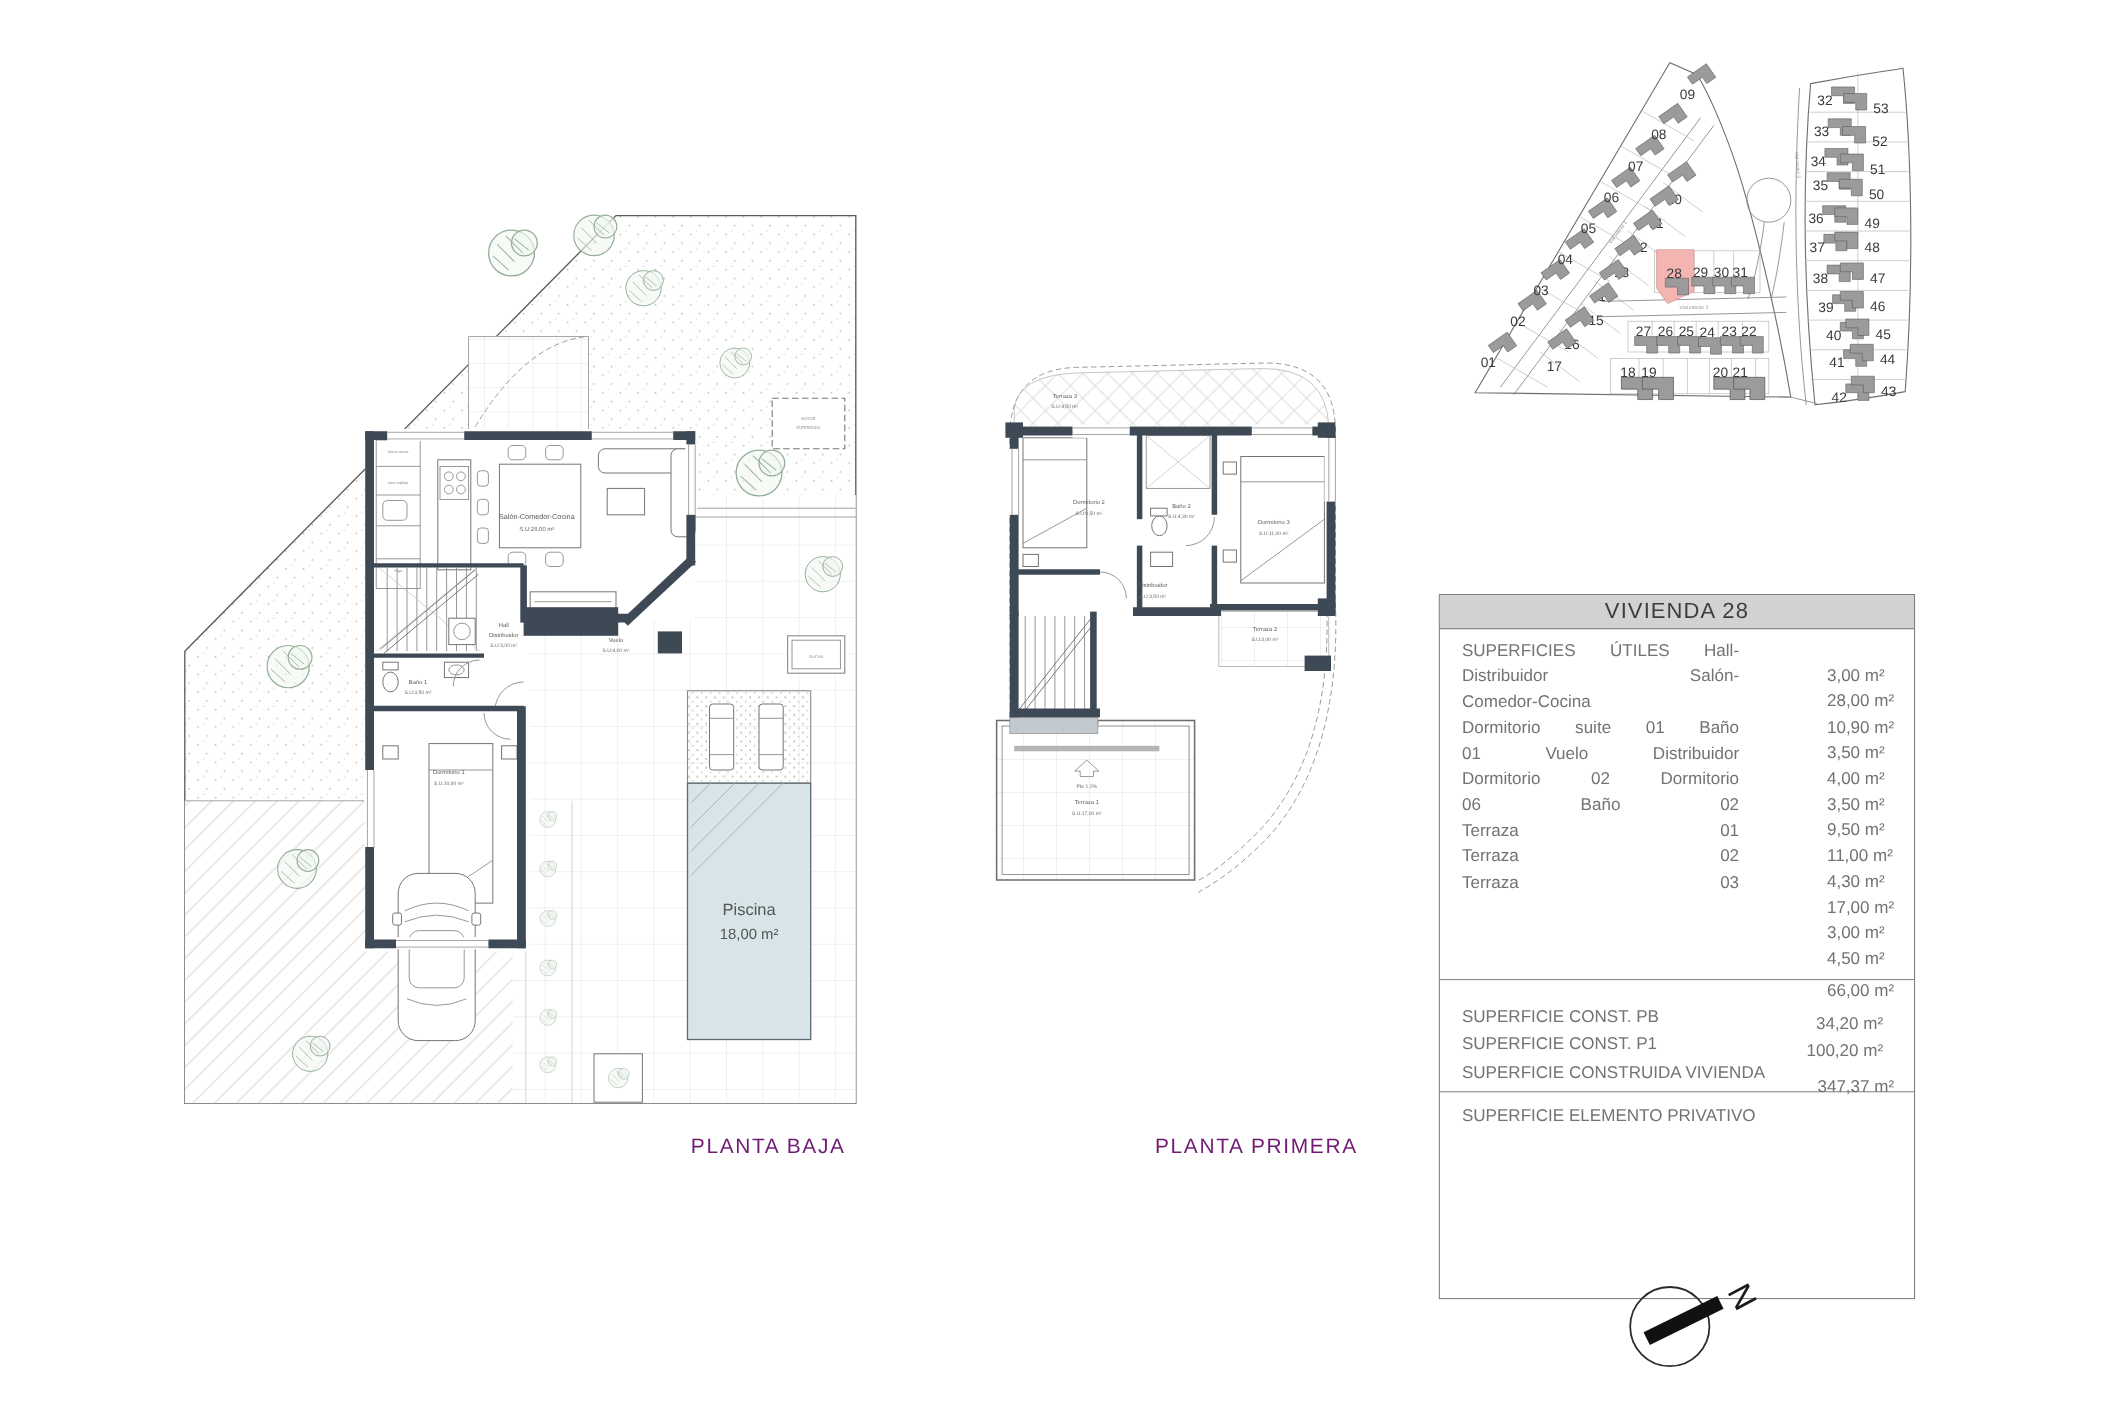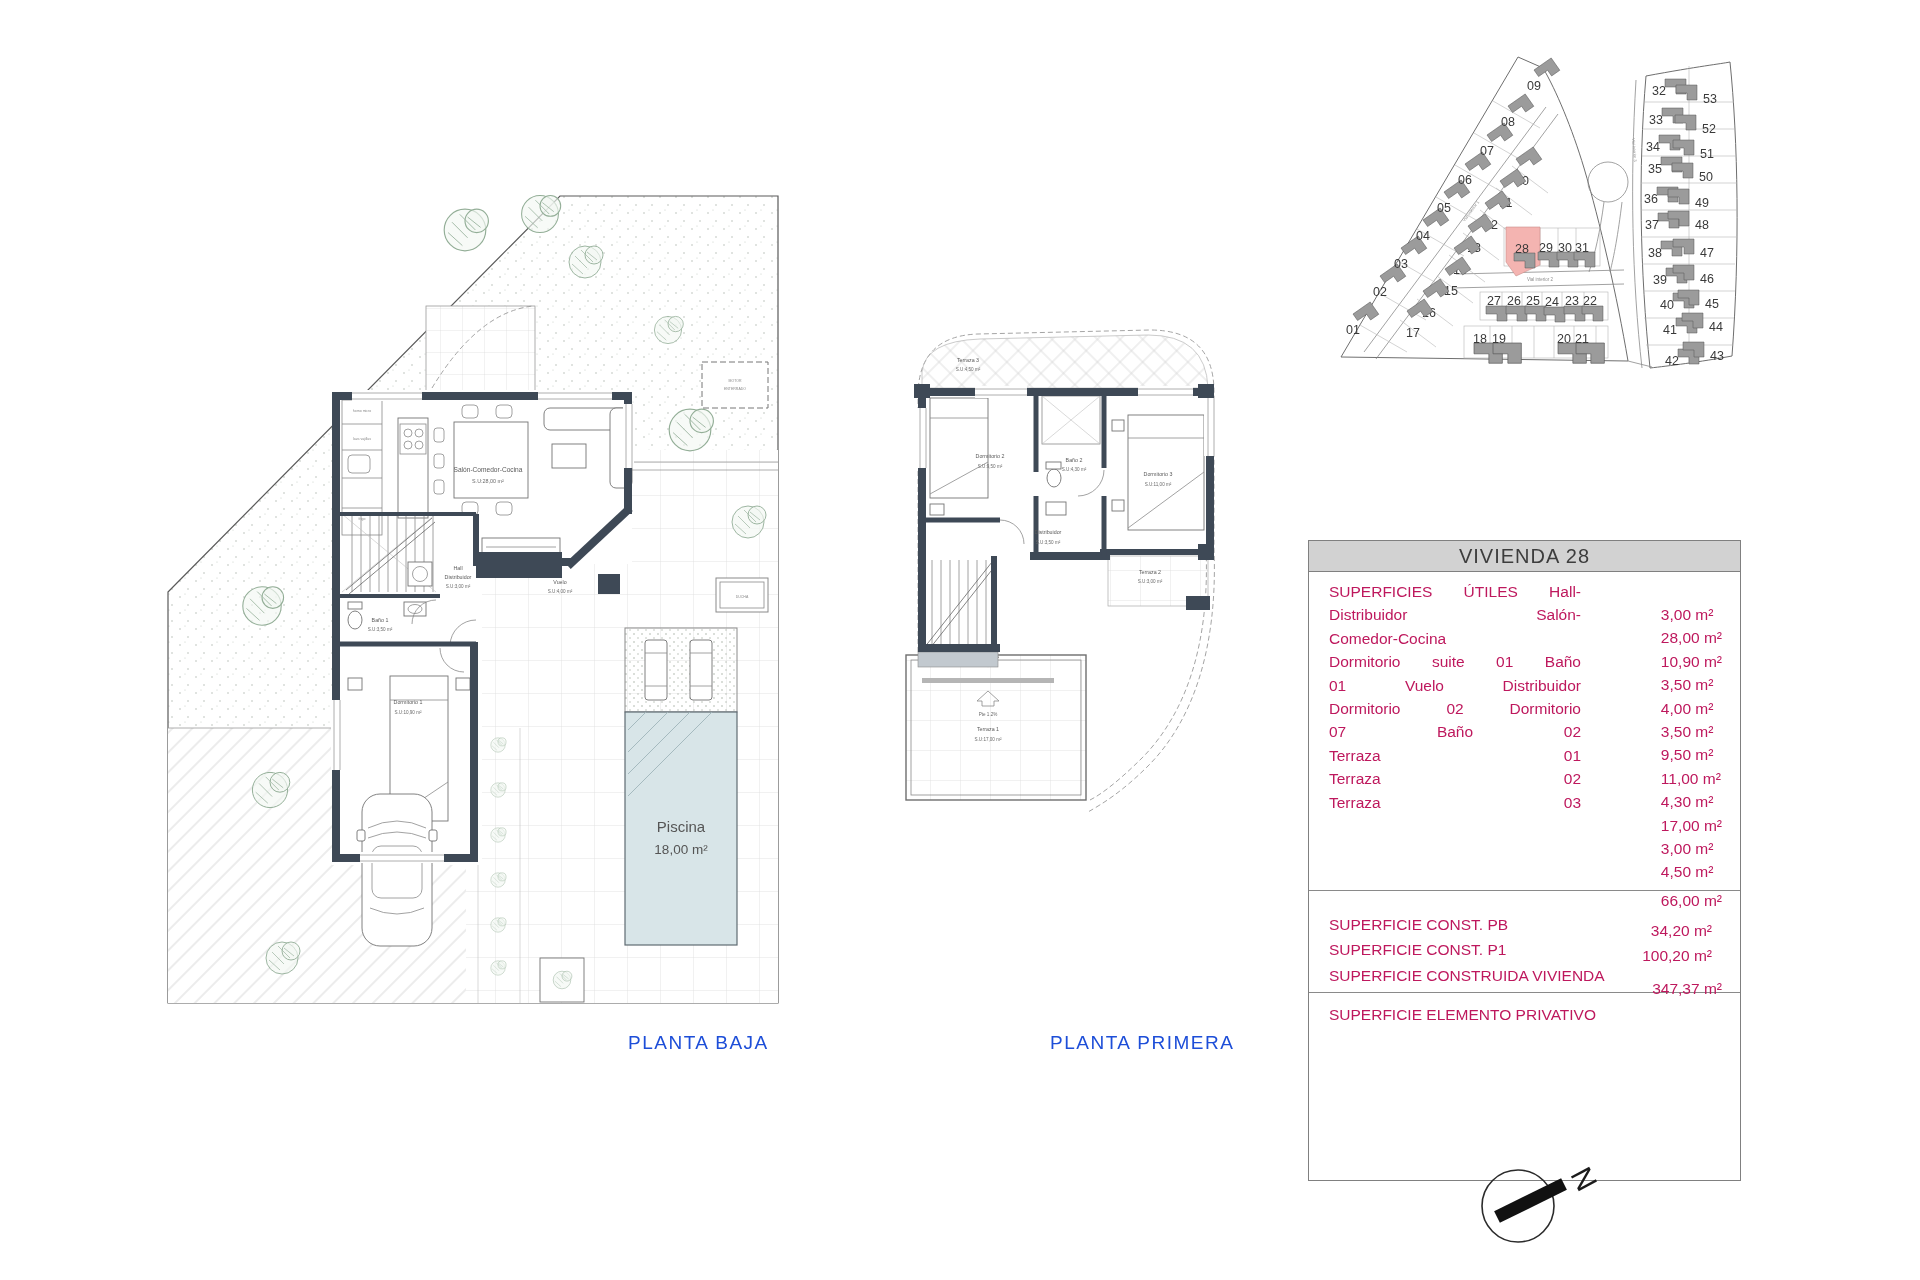--- a/index.html
+++ b/index.html
@@ -27,28 +27,28 @@
 
   
   .site-outline{stroke:#6e6e6e;stroke-width:1;fill:#ffffff;}
   .pl{stroke:#b5b5b5;stroke-width:.6;fill:none;}
   .road{stroke:#8a8a8a;stroke-width:.8;fill:none;}
   .plot-house{fill:#9b9b9b;stroke:#565656;stroke-width:.5;}
   .plot-num{font-size:12.5px;fill:#3a3a3a;text-anchor:middle;}
   .road-lab{fill:#8f8f8f;text-anchor:middle;}
 
   
-  .plan-caption{position:absolute;font-size:19px;letter-spacing:1.5px;color:#1d4ed8;}
+  .plan-caption{position:absolute;font-size:19px;letter-spacing:1.5px;color:#701a75;}
 
   
   .vtable{position:absolute;left:1308px;top:540px;width:433px;height:641px;
           border:1.5px solid #808080;box-sizing:border-box;background:#fff;}
   .vtable .thead{height:30px;line-height:30px;background:#d2d2d2;border-bottom:1px solid #808080;
           text-align:center;font-size:20px;letter-spacing:1px;color:#3d3d3d;}
-  .vtable .tbody{position:relative;height:462px;font-size:15.5px;color:#be185d;}
+  .vtable .tbody{position:relative;height:462px;font-size:15.5px;color:#737373;}
   .labels1{position:absolute;left:20px;top:8px;width:252px;line-height:23.4px;}
   .labels1 .t-line{text-align:justify;text-align-last:justify;}
   .vals1{position:absolute;right:18px;top:31px;text-align:left;line-height:23.4px;}
   .divider{position:absolute;left:0;right:0;border-top:1.2px solid #8a8a8a;}
   .subtotal{position:absolute;right:18px;top:320px;}
   .sec2l{position:absolute;left:20px;top:340px;line-height:25.4px;}
   .sec2v{position:absolute;right:28px;top:346px;text-align:right;line-height:25.4px;}
   .total{position:absolute;right:18px;top:408px;}
   .sec3l{position:absolute;left:20px;top:434px;}
 </style>
@@ -517,21 +517,21 @@
 <div class="vtable">
   <div class="thead">VIVIENDA 28</div>
   <div class="tbody">
     <div class="labels1">
         <div class="t-line">SUPERFICIES ÚTILES Hall-</div>
         <div class="t-line">Distribuidor Salón-</div>
         <div class="t-line">Comedor-Cocina</div>
         <div class="t-line">Dormitorio suite 01 Baño</div>
         <div class="t-line">01 Vuelo Distribuidor</div>
         <div class="t-line">Dormitorio 02 Dormitorio</div>
-        <div class="t-line">07 Baño 02</div>
+        <div class="t-line">06 Baño 02</div>
         <div class="t-line">Terraza 01</div>
         <div class="t-line">Terraza 02</div>
         <div class="t-line">Terraza 03</div>
       </div>
     <div class="vals1">
         <div class="t-val">3,00 m²</div>
         <div class="t-val">28,00 m²</div>
         <div class="t-val">10,90 m²</div>
         <div class="t-val">3,50 m²</div>
         <div class="t-val">4,00 m²</div>

